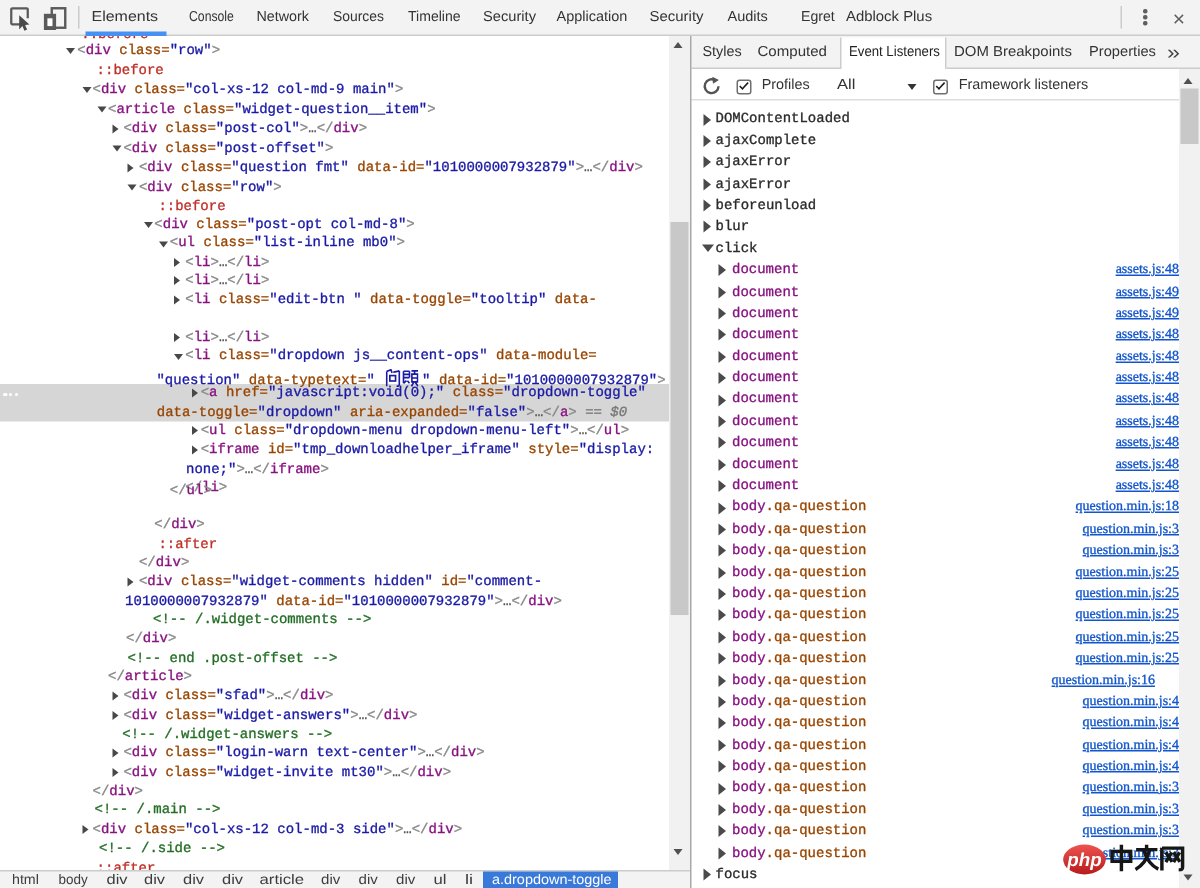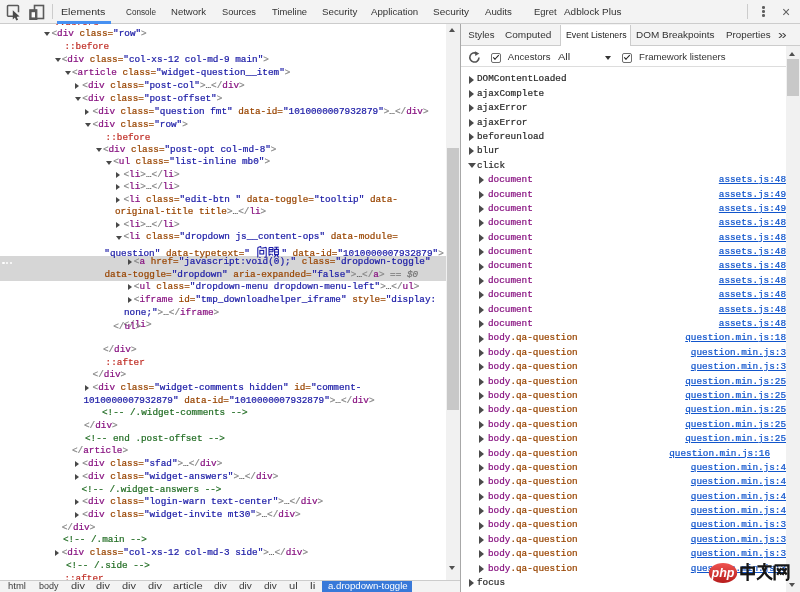--- a/index.html
+++ b/index.html
@@ -8,21 +8,21 @@
 #topbar{position:absolute;left:0;top:0;width:800px;height:24px;background:#f3f3f3;border-bottom:1px solid #ccc}
 .tab{position:absolute;top:0;height:23px;line-height:23px;font-size:9.6px;color:#333;white-space:pre}
 #elsel{position:absolute;left:56.8px;top:21.4px;width:54.4px;height:2.2px;background:#4791f2}
 .vsep{position:absolute;top:4px;width:1px;height:15px;background:#ccc}
 #kebab u{position:absolute;left:762px;width:2.6px;height:2.6px;border-radius:50%;background:#5f5f5f}
 #closex{position:absolute;left:779px;top:3px;width:14px;height:18px;font-size:14px;color:#5f5f5f;line-height:18px;text-align:center}
 
 #lpane{position:absolute;left:0;top:24px;width:446px;height:556px;background:#fff;overflow:hidden}
 .lr{position:absolute;font-family:"Liberation Mono",monospace;font-size:9.33px;line-height:12.6px;height:12.6px;white-space:pre;color:#303030;-webkit-text-stroke:0.22px}
 .rr{position:absolute;font-family:"Liberation Mono",monospace;font-size:9.33px;line-height:14.45px;height:14.45px;white-space:pre;color:#2b2b2b;-webkit-text-stroke:0.22px}
-.lk{position:absolute;font-family:Liberation Mono, monospace;font-size:9.33px;line-height:14.45px;height:14.45px;white-space:pre;color:#1155cc;text-decoration:underline;-webkit-text-stroke:0.22px}
+.lk{position:absolute;font-family:Liberation Serif, serif;font-size:9.33px;line-height:14.45px;height:14.45px;white-space:pre;color:#1155cc;text-decoration:underline;-webkit-text-stroke:0.22px}
 b{font-weight:normal}
 .g{color:#888}.t{color:#881280}.a{color:#994500}.v{color:#1a1aa6}
 .c{color:#236e25}.p{color:#c03028}.e{color:#555}.m{color:#777;font-style:italic}
 .dc{color:#881280}.bd{color:#994500}
 .band{position:absolute;left:0;width:446px;background:#d6d6d6}
 .dots{position:absolute;left:2px;width:12px;height:3px}
 .dots u{float:left;width:2.5px;height:2.5px;border-radius:50%;background:#fff;margin-right:1.3px}
 i.av,i.ar,i.av2,i.ar2{position:absolute;width:0;height:0;display:block}
 i.av{border:3.4px solid transparent;border-top:4.5px solid #484848;border-bottom:0}
 i.ar{border:3.4px solid transparent;border-left:4.5px solid #484848;border-right:0}
@@ -85,21 +85,20 @@
     <i class="av" style="left:95.7px;top:148.28px"></i>
     <div class="lr" style="left:102.9px;top:143.98px"><b class="g">&lt;</b><b class="t">div</b> <b class="a">class=</b><b class="v">"post-opt col-md-8"</b><b class="g">&gt;</b></div>
     <i class="av" style="left:106.0px;top:160.76px"></i>
     <div class="lr" style="left:113.2px;top:156.46px"><b class="g">&lt;</b><b class="t">ul</b> <b class="a">class=</b><b class="v">"list-inline mb0"</b><b class="g">&gt;</b></div>
     <i class="ar" style="left:116.3px;top:171.94px"></i>
     <div class="lr" style="left:123.5px;top:168.94px"><b class="g">&lt;</b><b class="t">li</b><b class="g">&gt;</b><b class="e">…</b><b class="g">&lt;/</b><b class="t">li</b><b class="g">&gt;</b></div>
     <i class="ar" style="left:116.3px;top:184.42px"></i>
     <div class="lr" style="left:123.5px;top:181.42px"><b class="g">&lt;</b><b class="t">li</b><b class="g">&gt;</b><b class="e">…</b><b class="g">&lt;/</b><b class="t">li</b><b class="g">&gt;</b></div>
     <i class="ar" style="left:116.3px;top:196.90px"></i>
     <div class="lr" style="left:123.5px;top:193.90px"><b class="g">&lt;</b><b class="t">li</b> <b class="a">class=</b><b class="v">"edit-btn "</b> <b class="a">data-toggle=</b><b class="v">"tooltip"</b> <b class="a">data-</b></div>
-    <div class="lr" style="left:115.0px;top:206.38px"><b class="a">original-title title</b><b class="g">&gt;</b><b class="e">…</b><b class="g">&lt;/</b><b class="t">li</b><b class="g">&gt;</b></div>
     <i class="ar" style="left:116.3px;top:221.86px"></i>
     <div class="lr" style="left:123.5px;top:218.86px"><b class="g">&lt;</b><b class="t">li</b><b class="g">&gt;</b><b class="e">…</b><b class="g">&lt;/</b><b class="t">li</b><b class="g">&gt;</b></div>
     <i class="av" style="left:116.3px;top:235.64px"></i>
     <div class="lr" style="left:123.5px;top:231.34px"><b class="g">&lt;</b><b class="t">li</b> <b class="a">class=</b><b class="v">"dropdown js__content-ops"</b> <b class="a">data-module=</b></div>
     <div class="lr" style="left:104.3px;top:243.82px"><b class="v">"question"</b> <b class="a">data-typetext=</b><b class="v">"</b><svg width="22" height="12" viewBox="0 0 22 12" style="position:relative;top:2px;margin:0 2.5px 0 7px">
 <g stroke="#1a1aa6" stroke-width="1.1" fill="none">
 <path d="M0.8 1.6 V11.5 M0.8 1.6 C2 1.2 2.8 0.9 3.6 0.5 L4.4 2.6 M9.2 1.2 V10 C9.2 11.2 8.8 11.5 7.4 11.4 M9.2 1.2 C7.6 1.8 6.4 2 5.2 2.1"></path>
 <rect x="2.9" y="4.4" width="3.8" height="3.6"></rect>
 <path d="M12 1.5 H16 M12 3.6 H16 M12 5.7 H16 M12 1.5 V9.5 M12 9.5 L14 7.8 M14.6 7.8 L16 9.5 M16 1.5 V5.7"></path>
 <path d="M17.3 1.2 H21.7 M19.4 1.2 V3.4 M17.6 3.4 H21.4 V8.6 H17.6 Z M17.6 6 H21.4 M17.3 11.5 L18.8 8.9 M19.8 8.9 L21.7 11.5"></path>
@@ -280,21 +279,21 @@
 <div id="eltab"></div>
     <div id="eltxt">Event Listeners</div>
 <div id="chev">»</div>
 <div id="rtoolbar"></div>
 <svg width="13" height="13" viewBox="0 0 13 13" style="position:absolute;left:468px;top:51px">
 <path d="M11 6.5 A4.6 4.6 0 1 1 8.9 2.6" fill="none" stroke="#545454" stroke-width="1.6"></path>
 <path d="M6.9 0.2 L11.3 2.4 L7.3 4.9 Z" fill="#545454"></path>
     </svg>
 <div class="cb" style="left:491px;top:53.3px"></div>
     <div class="ck" style="left:492.9px;top:55.099999999999994px"></div>
-<div class="tlabel" style="left:507.8px">Ancestors</div>
+<div class="tlabel" style="left:507.8px">Profiles</div>
 <div class="tlabel" style="left:557.8px;transform:scaleX(1.15);transform-origin:0 50%">All</div>
 <div id="alldrop"></div>
 <div class="cb" style="left:622.3px;top:53.3px"></div>
     <div class="ck" style="left:624.1999999999999px;top:55.099999999999994px"></div>
 <div class="tlabel" style="left:639.1px">Framework listeners</div>
 
 <div id="lsb">
       <i class="sba" style="left:3px;top:3.5px;border:3.8px solid transparent;border-bottom:4.6px solid #505050;border-top:0"></i>
       <div class="th"></div>
       <i class="sba" style="left:3px;top:542px;border:3.8px solid transparent;border-top:4.6px solid #505050;border-bottom:0"></i>

